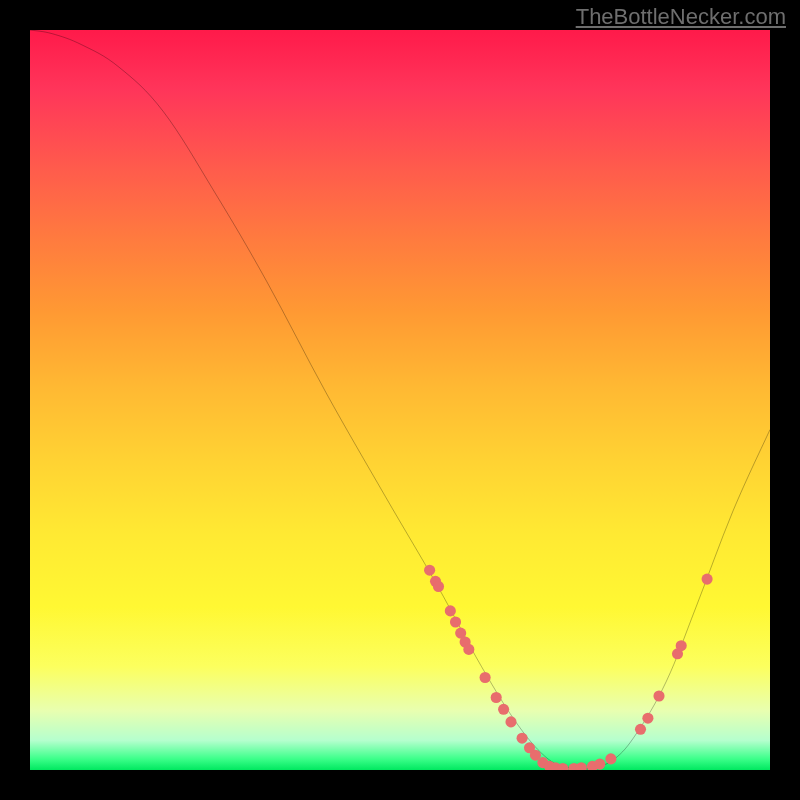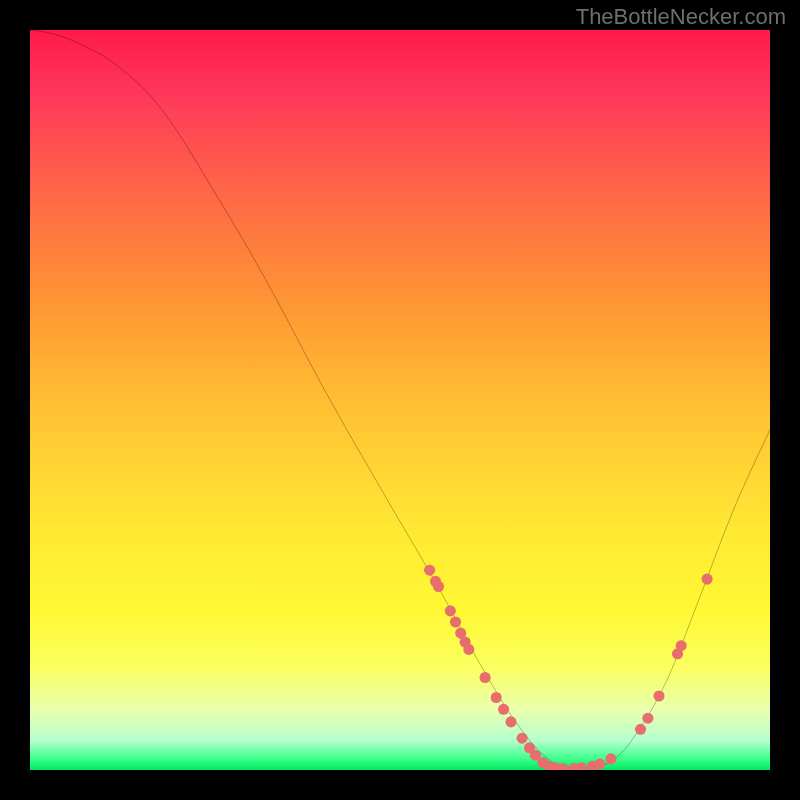--- a/index.html
+++ b/index.html
@@ -12,20 +12,21 @@
     overflow: hidden;
   }
   .attribution {
     position: absolute;
     top: 4px;
     right: 14px;
     color: #6e6e6e;
     font-size: 22px;
     font-weight: 500;
     z-index: 10;
+    text-decoration: underline;
   }
   .plot-area {
     position: absolute;
     left: 30px;
     top: 30px;
     width: 740px;
     height: 740px;
     overflow: hidden;
   }
   .gradient-bg {

